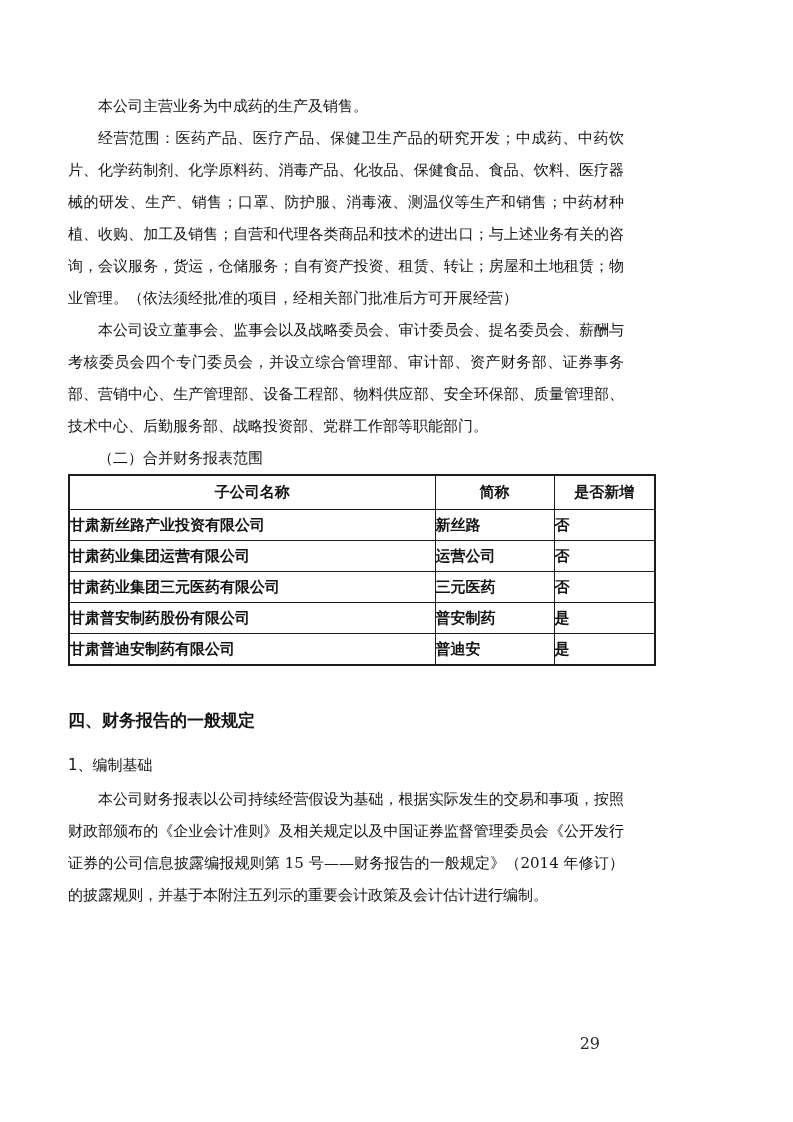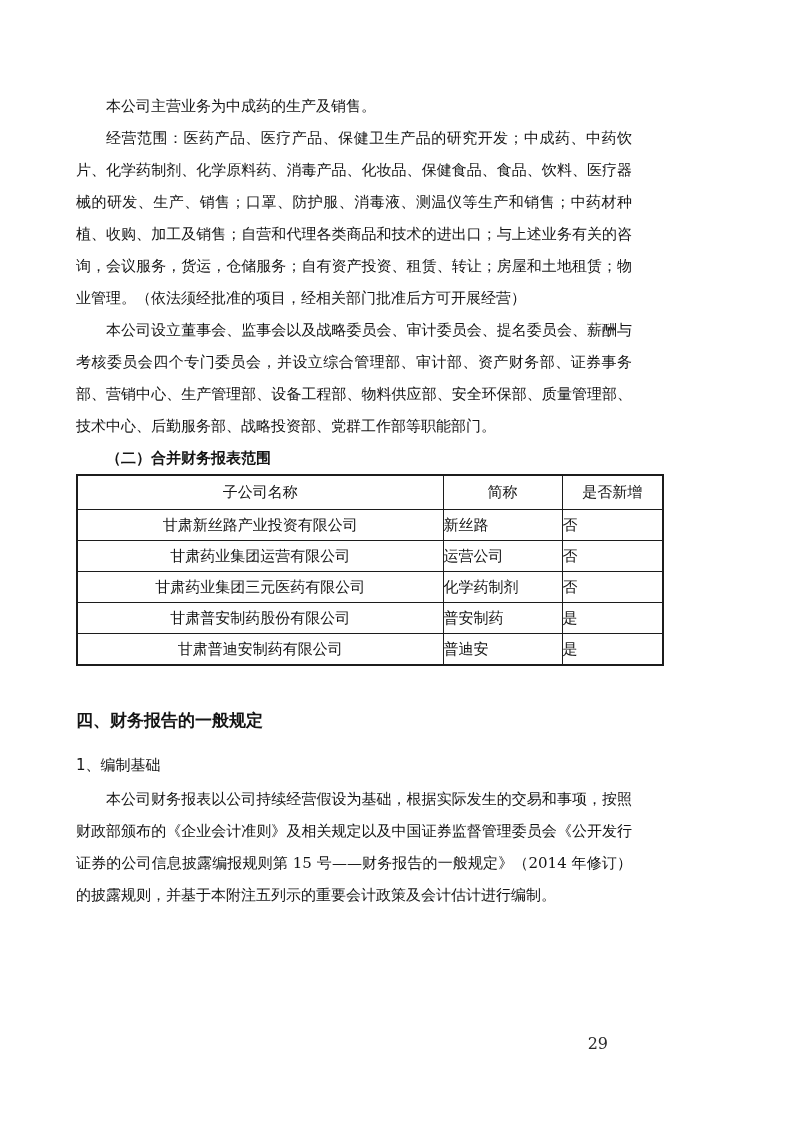--- a/index.html
+++ b/index.html
@@ -10,70 +10,70 @@
   body {
     width: 793px;
     height: 1122px;
     position: relative;
     overflow: hidden;
     font-family: "DejaVu Serif", "Liberation Serif", serif;
     color: #141414;
   }
   .page {
     position: absolute;
-    top: 0; left: 8px;
+    top: 0; left: 0;
     width: 672px;
     height: 1122px;
     box-sizing: border-box;
     padding: 90px 48px 0 68px;
     background: #ffffff;
   }
   .body-text {
     margin: 0;
     font-size: 15px;
     line-height: 32px;
     text-align: justify;
     text-justify: inter-character;
   }
   .indent {
     text-indent: 2em;
   }
   .h-scope {
     margin: 0;
     font-size: 15px;
     line-height: 32px;
-    font-weight: bold;
+    font-weight: normal;
     text-indent: 2em;
     font-family: "DejaVu Sans", "Liberation Sans", sans-serif;
   }
   table.subsidiaries {
     border-collapse: collapse;
     table-layout: fixed;
     width: 586px;
     margin: 0;
     border: 2px solid #1c1c1c;
   }
   table.subsidiaries th,
   table.subsidiaries td {
     border: 1.5px solid #1c1c1c;
     font-size: 15px;
-    font-weight: normal;
+    font-weight: bold;
     padding: 0;
     overflow: hidden;
     white-space: nowrap;
   }
   table.subsidiaries th {
     height: 33px;
     text-align: center;
   }
   table.subsidiaries td {
     height: 30px;
   }
   td.cell-name {
-    text-align: center;
+    text-align: left;
     padding-left: 10px;
   }
   td.cell-center, th.cell-center {
     text-align: left;
   }
   .h-main {
     margin: 41px 0 0 0;
     font-size: 17px;
     line-height: 26px;
     font-weight: bold;
@@ -132,21 +132,21 @@
         <td class="cell-center">新丝路</td>
         <td class="cell-center">否</td>
       </tr>
       <tr>
         <td class="cell-name">甘肃药业集团运营有限公司</td>
         <td class="cell-center">运营公司</td>
         <td class="cell-center">否</td>
       </tr>
       <tr>
         <td class="cell-name">甘肃药业集团三元医药有限公司</td>
-        <td class="cell-center">化学药制剂</td>
+        <td class="cell-center">三元医药</td>
         <td class="cell-center">否</td>
       </tr>
       <tr>
         <td class="cell-name">甘肃普安制药股份有限公司</td>
         <td class="cell-center">普安制药</td>
         <td class="cell-center">是</td>
       </tr>
       <tr>
         <td class="cell-name">甘肃普迪安制药有限公司</td>
         <td class="cell-center">普迪安</td>

